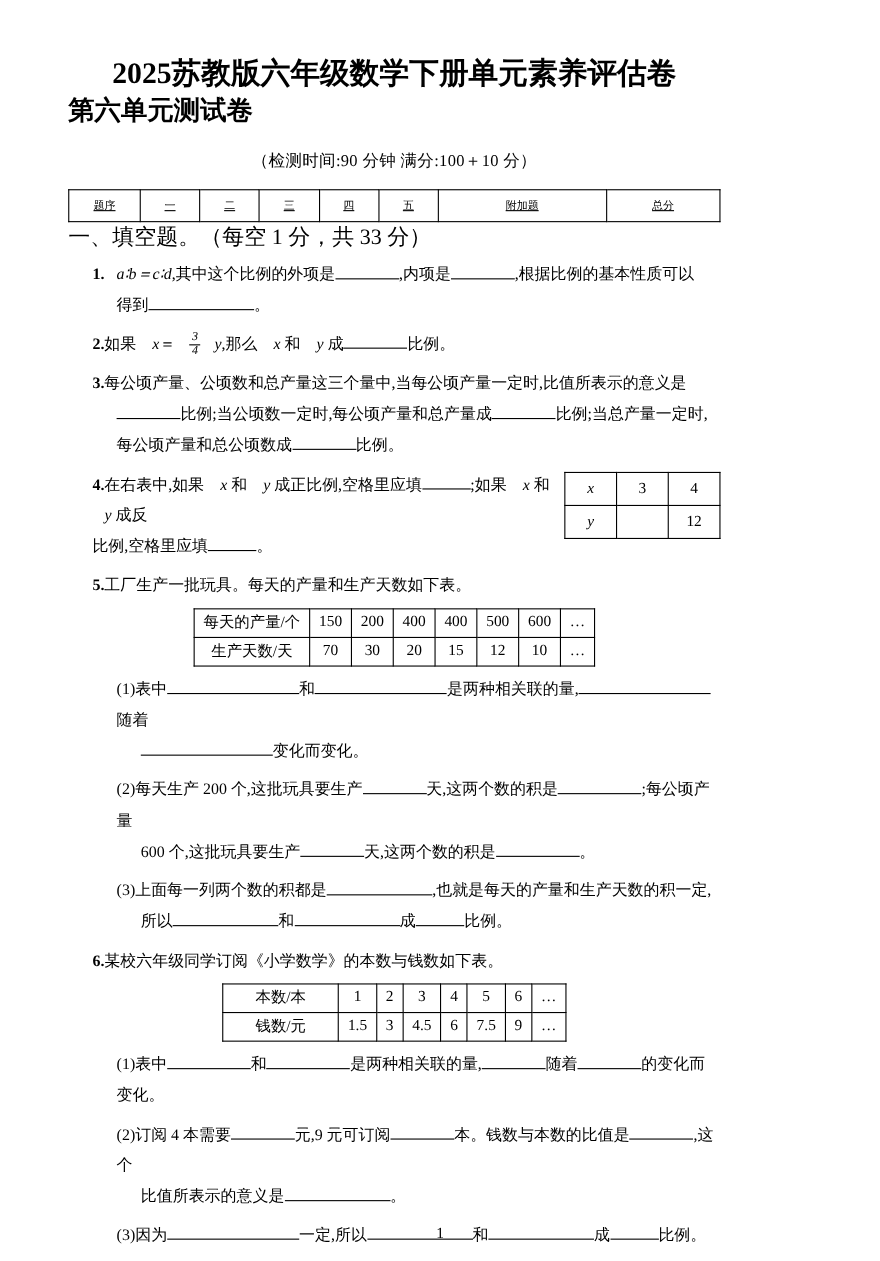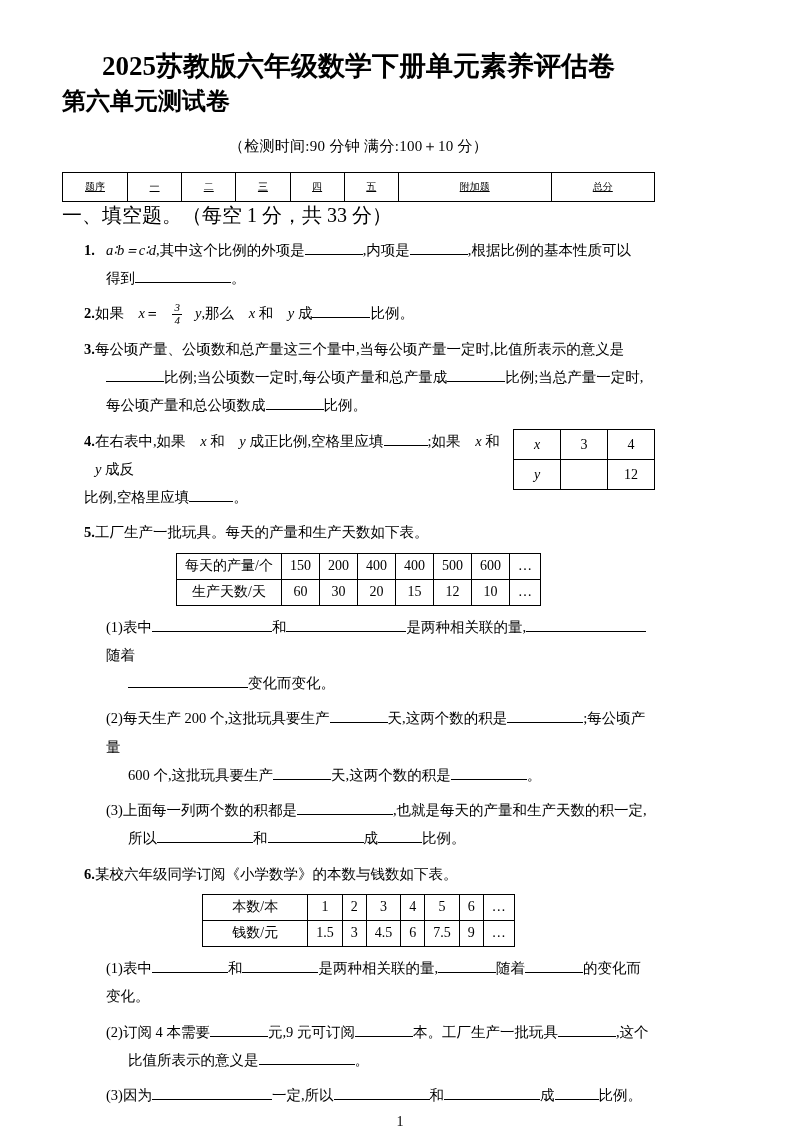--- a/index.html
+++ b/index.html
@@ -241,21 +241,21 @@
         <td>150</td>
         <td>200</td>
         <td>400</td>
         <td>400</td>
         <td>500</td>
         <td>600</td>
         <td>…</td>
       </tr>
       <tr>
         <td class="rowhead">生产天数/天</td>
-        <td>60</td>
+        <td>70</td>
         <td>30</td>
         <td>20</td>
         <td>15</td>
         <td>12</td>
         <td>10</td>
         <td>…</td>
       </tr>
     </tbody>
       </table>
   </div>
@@ -304,21 +304,21 @@
       </tr>
     </tbody>
       </table>
   </div>
 
   <div class="q indent2">
     <span>(1)表中</span><span class="blank b-lg"></span><span>和</span><span class="blank b-lg"></span><span>是两种相关联的量,</span><span class="blank b-md"></span><span>随着</span><span class="blank b-md"></span><span>的变化而变化。</span>
   </div>
 
   <div class="q indent2">
-    <span>(2)订阅 4 本需要</span><span class="blank b-md"></span><span>元,9 元可订阅</span><span class="blank b-md"></span><span>本。工厂生产一批玩具</span><span class="blank b-md"></span><span>,这个</span>
+    <span>(2)订阅 4 本需要</span><span class="blank b-md"></span><span>元,9 元可订阅</span><span class="blank b-md"></span><span>本。钱数与本数的比值是</span><span class="blank b-md"></span><span>,这个</span>
     <div class="indent"><span>比值所表示的意义是</span><span class="blank b-xl"></span><span>。</span></div>
   </div>
 
   <div class="q indent2">
     <span>(3)因为</span><span class="blank b-xxl"></span><span>一定,所以</span><span class="blank b-xl"></span><span>和</span><span class="blank b-xl"></span><span>成</span><span class="blank b-sm"></span><span>比例。</span>
   </div>
 
   <div class="pagenum">1</div>
 </div>
 

